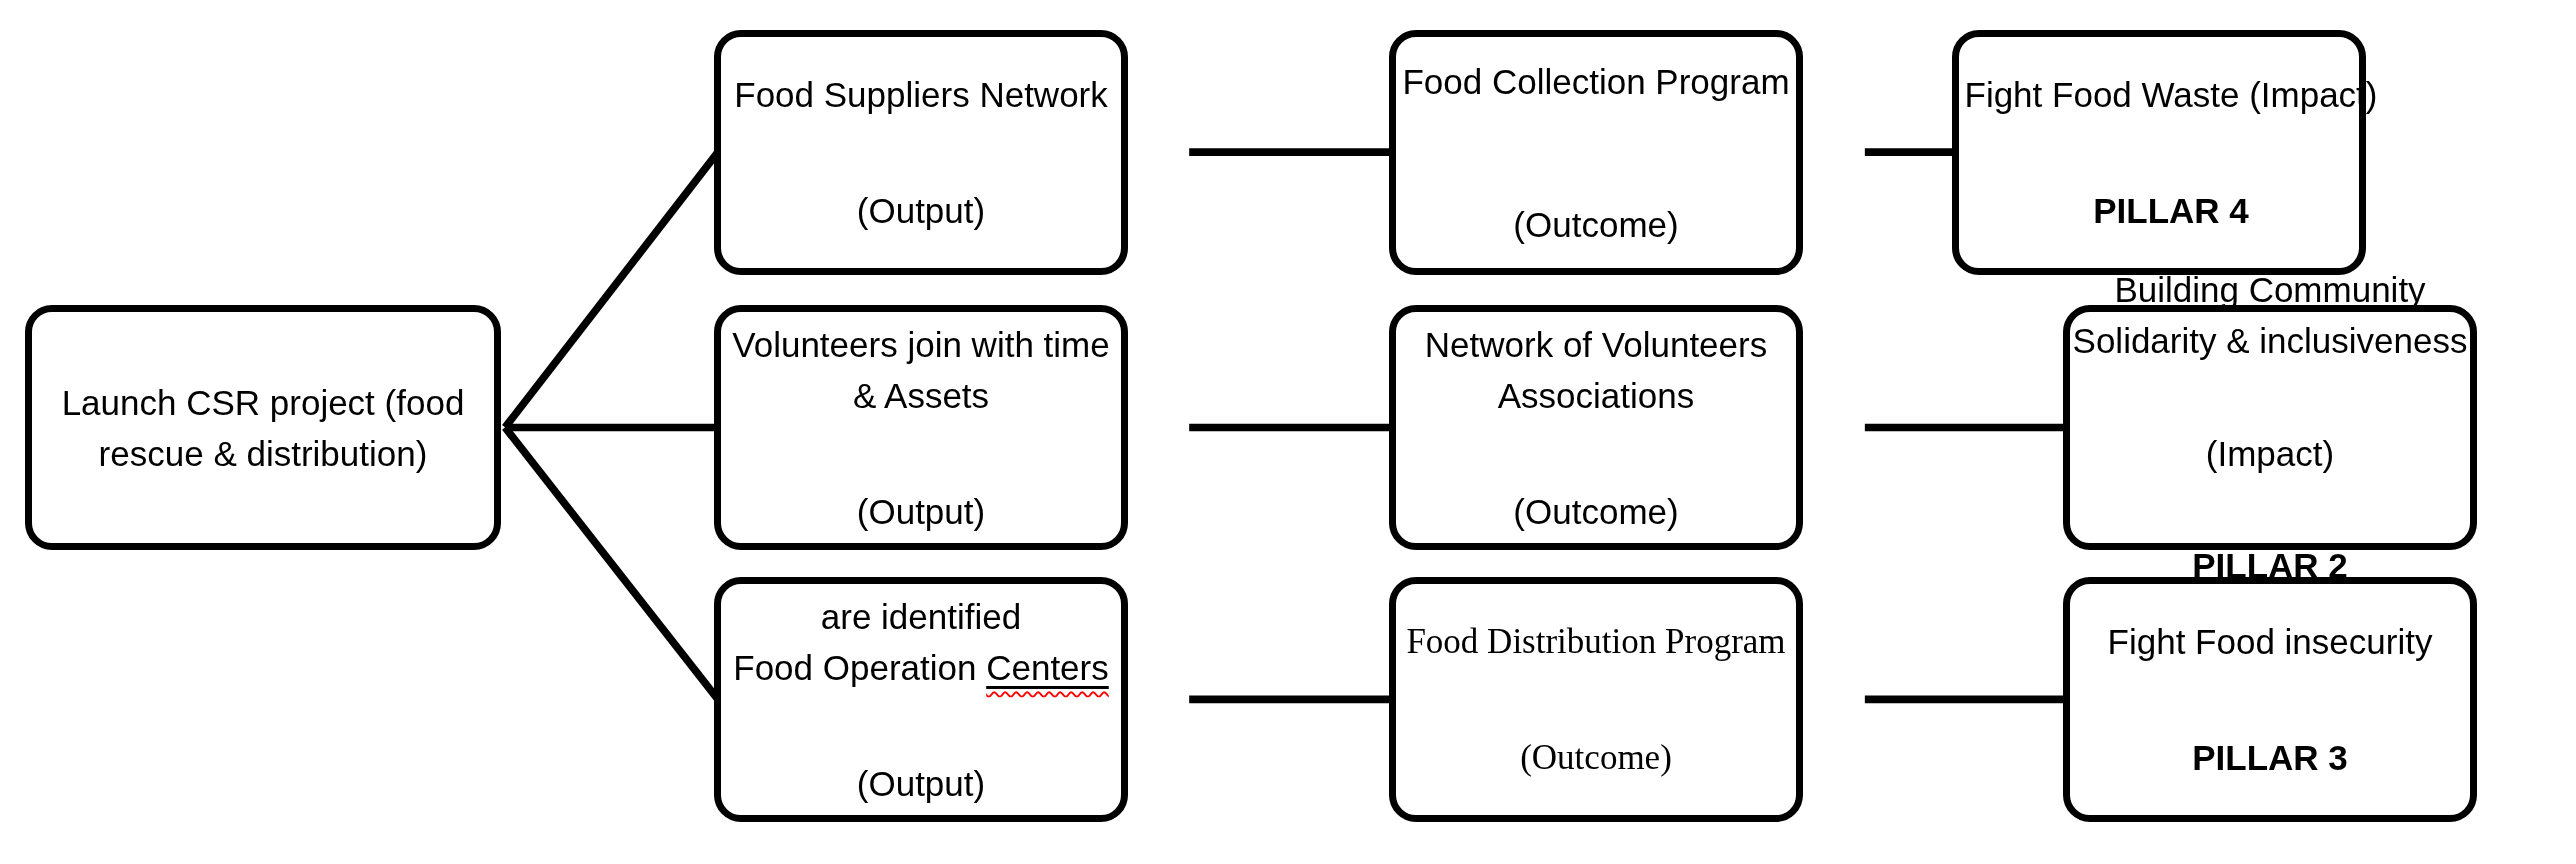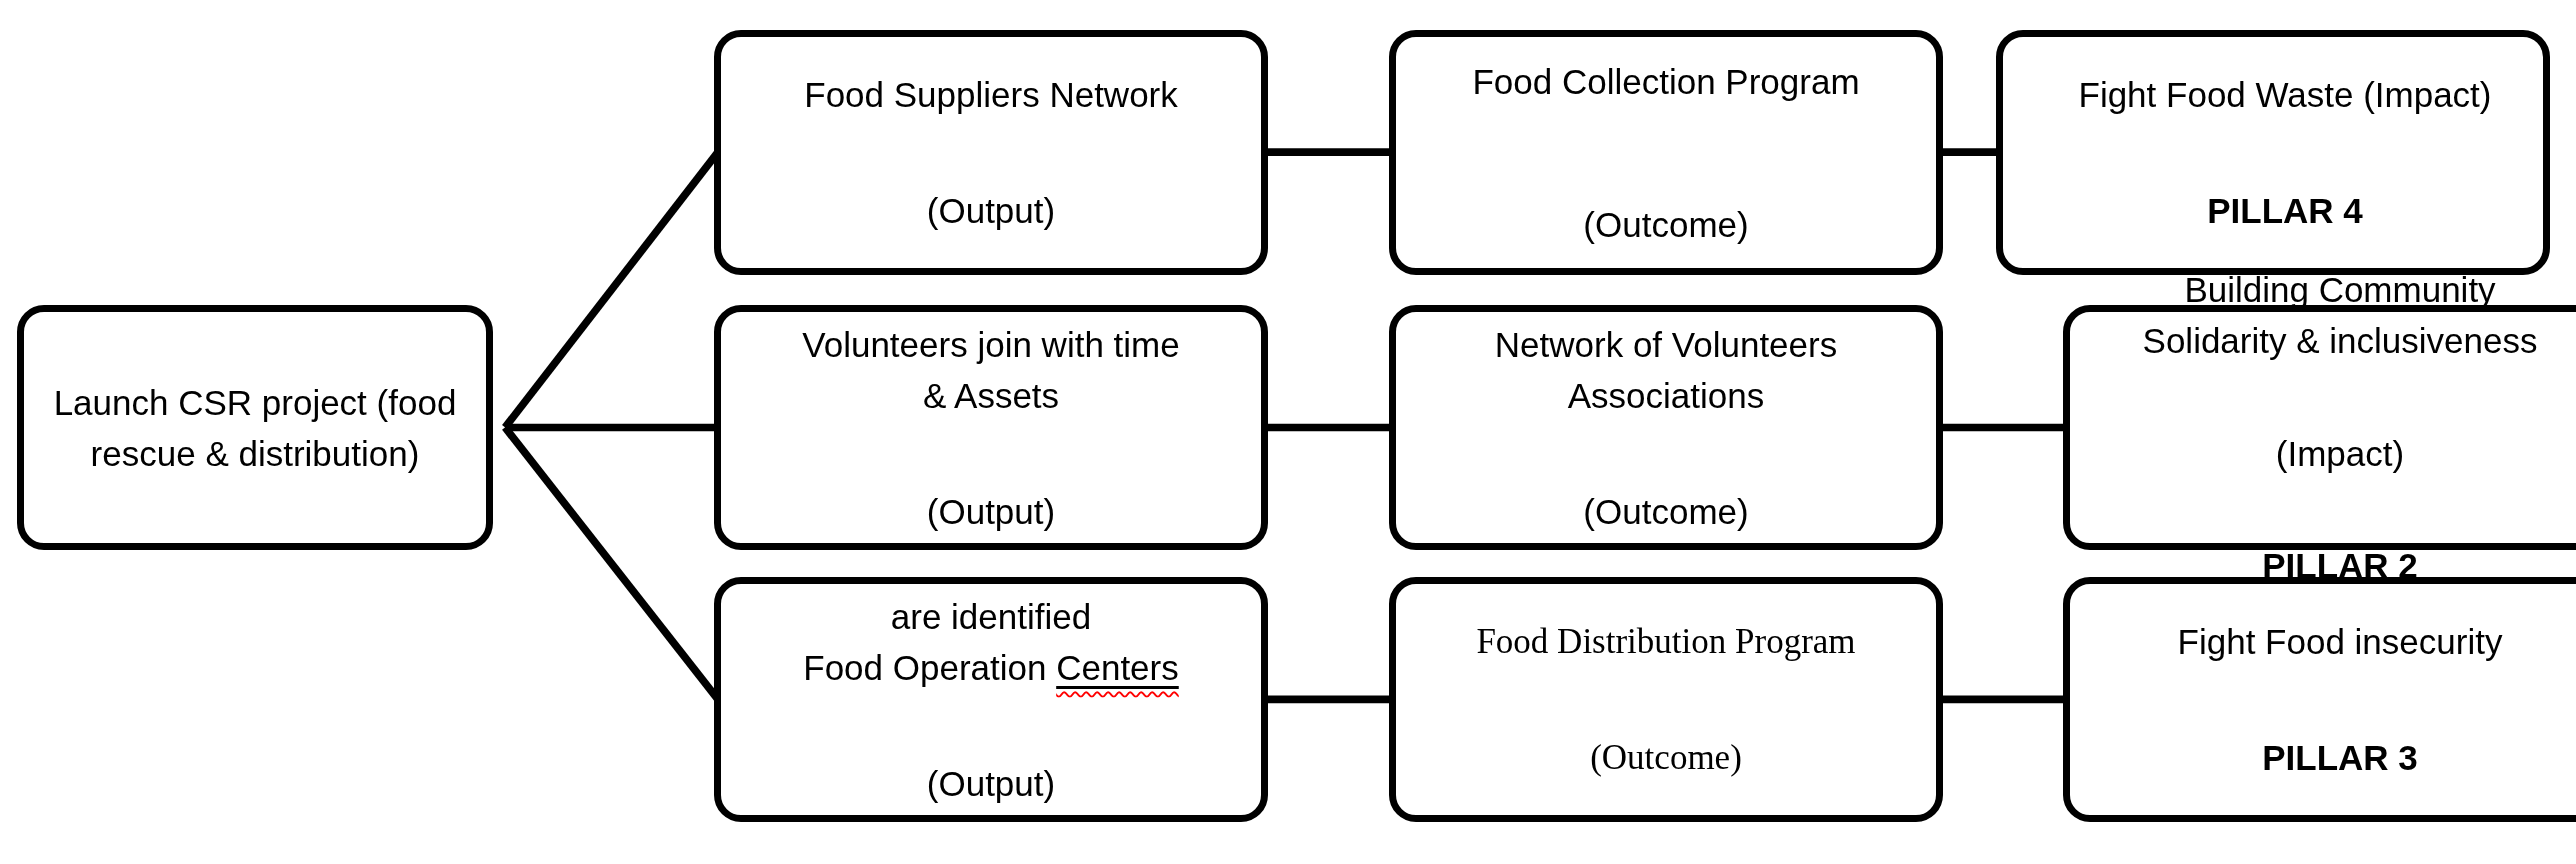--- a/index.html
+++ b/index.html
@@ -20,21 +20,21 @@
     position: absolute;
     left: 0;
     top: 0;
   }
   .wires line {
     stroke: #000000;
     stroke-width: 9;
   }
   .node {
     position: absolute;
-    width: 554px;
+    width: 414px;
     height: 245px;
     box-sizing: border-box;
     background: #ffffff;
     border: 7.6px solid #000000;
     border-radius: 27px;
     display: flex;
     flex-direction: column;
     align-items: center;
     justify-content: center;
     gap: 17px;
@@ -77,21 +77,21 @@
     <line x1="598" y1="506" x2="850" y2="506"></line>
     <line x1="598" y1="506" x2="850" y2="828"></line>
     <line x1="1408" y1="180" x2="1650" y2="180"></line>
     <line x1="1408" y1="506" x2="1650" y2="506"></line>
     <line x1="1408" y1="828" x2="1650" y2="828"></line>
     <line x1="2208" y1="180" x2="2448" y2="180"></line>
     <line x1="2208" y1="506" x2="2448" y2="506"></line>
     <line x1="2208" y1="828" x2="2448" y2="828"></line>
   </svg>
 
-  <div class="node" style="left:17px; top:305px; width:476px;align-items:center;">
+  <div class="node" style="left:25px; top:305px; width:476px;align-items:center;">
     <div class="para">
       <span class="ln">Launch CSR project (food</span>
       <span class="ln">rescue &amp; distribution)</span>
     </div>
   </div>
 
   <div class="node" style="left:714px; top:30px;">
     <div class="para">
       <span class="ln">Food Suppliers Network</span>
     </div>
@@ -129,21 +129,21 @@
     <div class="tag">(Outcome)</div>
   </div>
 
   <div class="node" style="left:1389px; top:577px;font-family:Liberation Serif, serif;">
     <div class="para">
       <span class="ln">Food Distribution Program</span>
     </div>
     <div class="tag">(Outcome)</div>
   </div>
 
-  <div class="node" style="left:1996px; top:30px;padding-left:24px;">
+  <div class="node" style="left:1952px; top:30px;padding-left:24px;">
     <div class="para">
       <span class="ln">Fight Food Waste (Impact)</span>
     </div>
     <div class="pillar">PILLAR 4</div>
   </div>
 
   <div class="node" style="left:2063px; top:305px; gap:13.5px;">
     <div class="para">
       <span class="ln">Building Community</span>
       <span class="ln">Solidarity &amp; inclusiveness</span>

